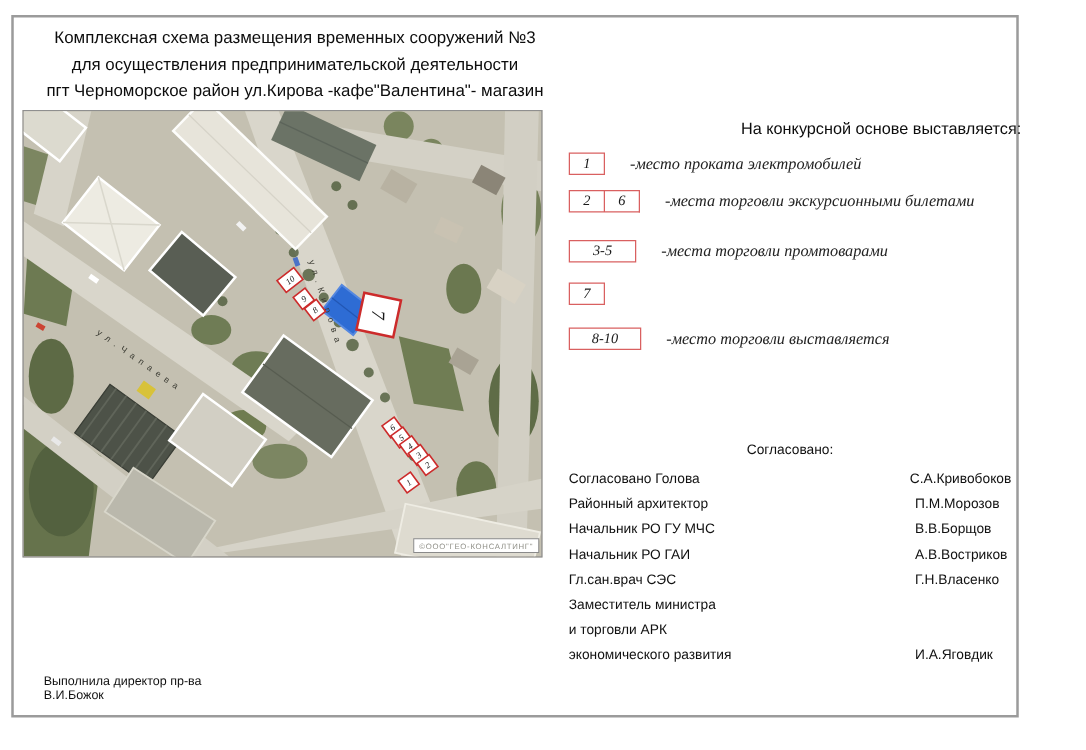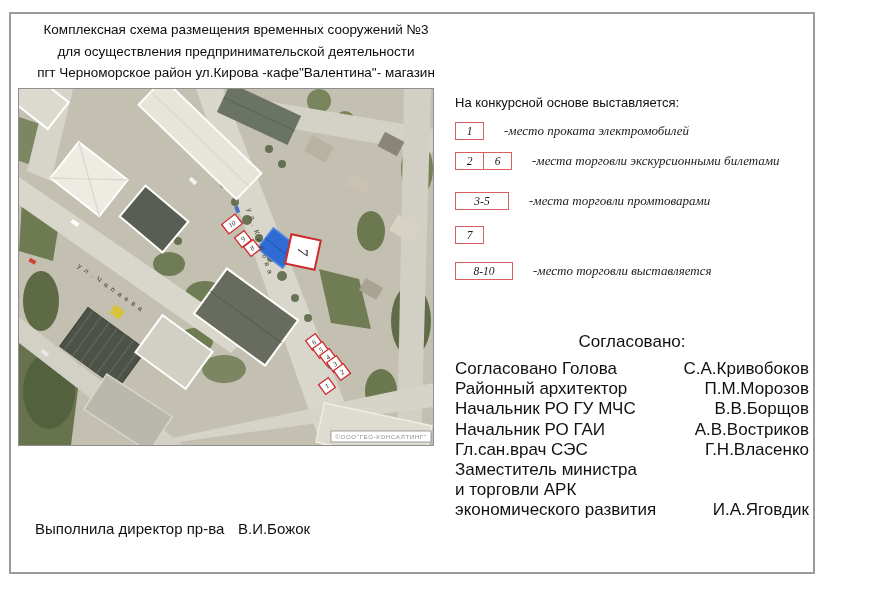--- a/index.html
+++ b/index.html
@@ -14,39 +14,39 @@
   .title{
     position:absolute;left:12px;top:19px;width:448px;text-align:center;
     font-size:13.5px;line-height:21.5px;color:#0d0d0d;
   }
   .map-wrap{
     position:absolute;left:18px;top:88px;width:414px;height:356px;
     border:1px solid #8f8f8f;box-sizing:content-box;background:#c7c3b5;
   }
   .map-wrap svg{display:block;}
   .legend{position:absolute;left:455px;top:95px;width:362px;height:300px;}
-  .legend-heading{font-size:13px;color:#0d0d0d;}
+  .legend-heading{font-size:13px;color:#0d0d0d;text-align:right;}
   .legend-item{position:absolute;left:0;display:flex;align-items:center;}
   .cellbox{display:flex;}
   .cell{
     border:1.4px solid #d96060;background:#fff;height:16px;
     display:flex;align-items:center;justify-content:center;
     font-family:"Liberation Serif",serif;font-style:italic;font-size:11.5px;color:#1a1a1a;
   }
   .cell + .cell{border-left:0;}
   .desc{
     margin-left:20px;font-family:"Liberation Serif",serif;font-style:italic;
     font-size:13px;color:#222;white-space:nowrap;
   }
-  .approvals{position:absolute;left:455px;top:332px;width:354px;font-size:17px;}
+  .approvals{position:absolute;left:455px;top:354px;width:354px;font-size:11px;}
   .approvals-heading{text-align:center;margin-bottom:7px;}
   .approval-row{display:flex;line-height:20.2px;}
   .approval-role{width:277px;}
   .approval-name{flex:1;white-space:nowrap;}
-  .executor{position:absolute;left:35px;top:520px;display:flex;font-size:15px;}
+  .executor{position:absolute;left:35px;top:540px;display:flex;font-size:10px;flex-direction:column;}
   .executor-label{width:203px;}
 </style>
 </head>
 <body>
 
 <div class="frame"></div>
 
 <div class="title">
   <div>Комплексная схема размещения временных сооружений №3</div>
   <div>для осуществления предпринимательской деятельности</div>

